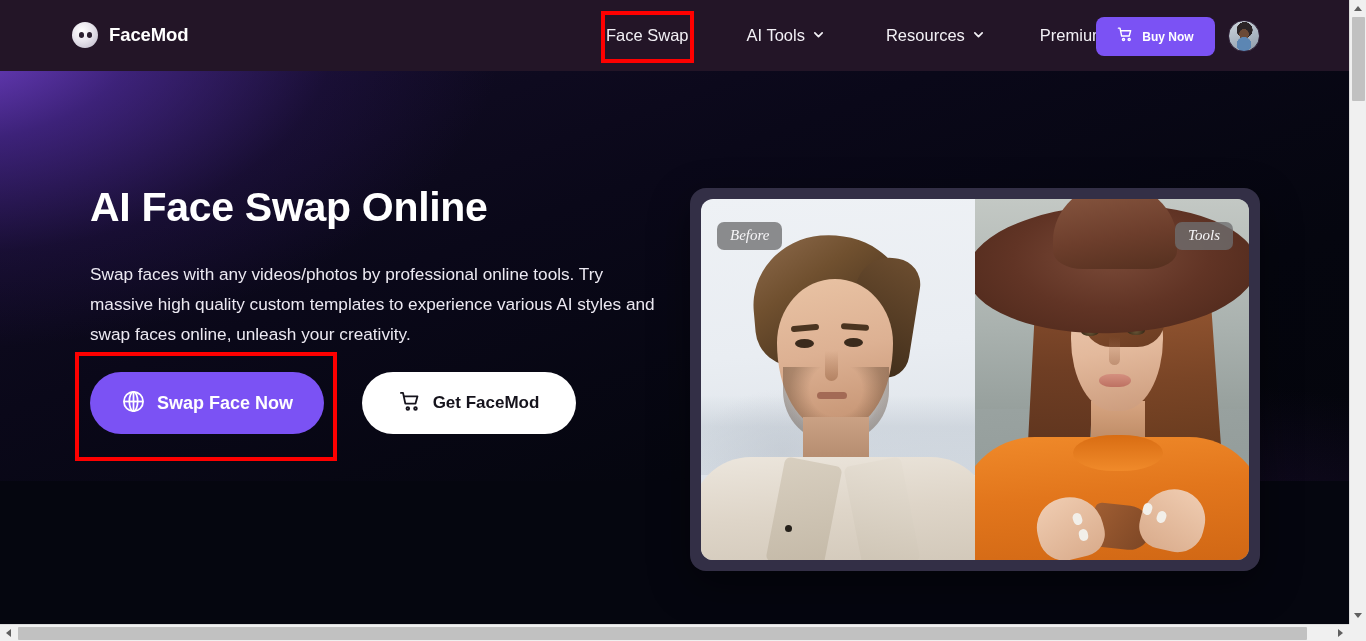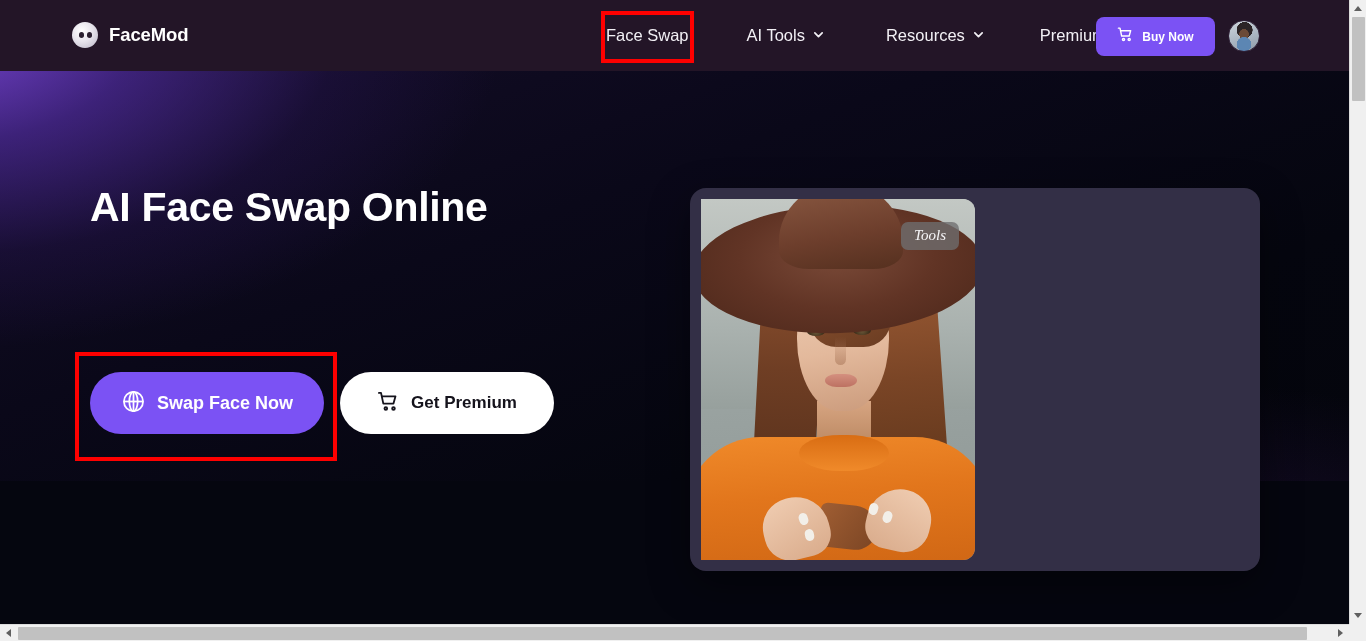--- a/index.html
+++ b/index.html
@@ -110,21 +110,21 @@
     position:absolute; left:90px; top:188px;
     width:565px;
     color:#ece9f2;
     font-size:17.2px;
     line-height:30px;
     font-weight:400;
   }
 
   .cta-row {
     position:absolute; left:90px; top:301px;
-    display:flex; gap:16px;
+    display:flex; gap:38px;
   }
   .btn {
     display:flex; align-items:center; justify-content:center; gap:11px;
     border-radius:999px;
     cursor:pointer;
     white-space:nowrap;
   }
   .btn-primary {
     width:234px; height:62px;
     background:#7b52f4;
@@ -452,20 +452,21 @@
       </span>
       <span class="label">Buy Now</span>
     </div>
 
     <div class="avatar"></div>
   </div>
 
   <div id="hero">
 
     <h1 class="hero-title">AI Face Swap Online</h1>
+    <p class="hero-desc">Swap faces with any videos/photos by professional online tools. Try massive high quality custom templates to experience various AI styles and swap faces online, unleash your creativity.</p>
 
     <div class="cta-row">
       <div class="btn btn-primary">
         <span>
           <svg width="25" height="25" viewBox="0 0 24 24" fill="none" stroke="#ffffff" stroke-width="1.7">
             <circle cx="12" cy="12" r="9.2"></circle>
             <ellipse cx="12" cy="12" rx="4" ry="9.2"></ellipse>
             <line x1="2.8" y1="12" x2="21.2" y2="12"></line>
             <line x1="12" y1="2.8" x2="12" y2="21.2"></line>
           </svg>
@@ -474,26 +475,47 @@
       </div>
 
       <div class="btn btn-secondary">
         <span>
           <svg width="23" height="23" viewBox="0 0 24 24" fill="none" stroke="#15131c" stroke-width="1.9" stroke-linecap="round" stroke-linejoin="round">
             <path d="M2 3h2.2l2.4 11.2h10.6l2.1-7.6H6"></path>
             <circle cx="9.2" cy="19.2" r="1.4"></circle>
             <circle cx="17.2" cy="19.2" r="1.4"></circle>
           </svg>
         </span>
-        <span class="blabel">Get Premium</span>
+        <span class="blabel">Get FaceMod</span>
       </div>
     </div>
 
     <div class="showcase">
 
+      <div class="shot left">
+        <div class="before-art">
+          <div class="b-blur"></div>
+          <div class="b-hair"></div>
+          <div class="b-hair2"></div>
+          <div class="b-face"></div>
+          <div class="b-beard"></div>
+          <div class="b-brow l"></div>
+          <div class="b-brow r"></div>
+          <div class="b-eye l"></div>
+          <div class="b-eye r"></div>
+          <div class="b-nose"></div>
+          <div class="b-mouth"></div>
+          <div class="b-neck"></div>
+          <div class="b-jacket"></div>
+          <div class="b-lapel-l"></div>
+          <div class="b-lapel-r"></div>
+          <div class="b-btn1"></div>
+        </div>
+        <div class="badge before">Before</div>
+      </div>
 
       <div class="shot right">
         <div class="after-art">
           <div class="a-wall"></div>
           <div class="a-hair-l"></div>
           <div class="a-hair-r"></div>
           <div class="a-neck"></div>
           <div class="a-face"></div>
           <div class="a-hair-fringe"></div>
           <div class="a-brow l"></div>

